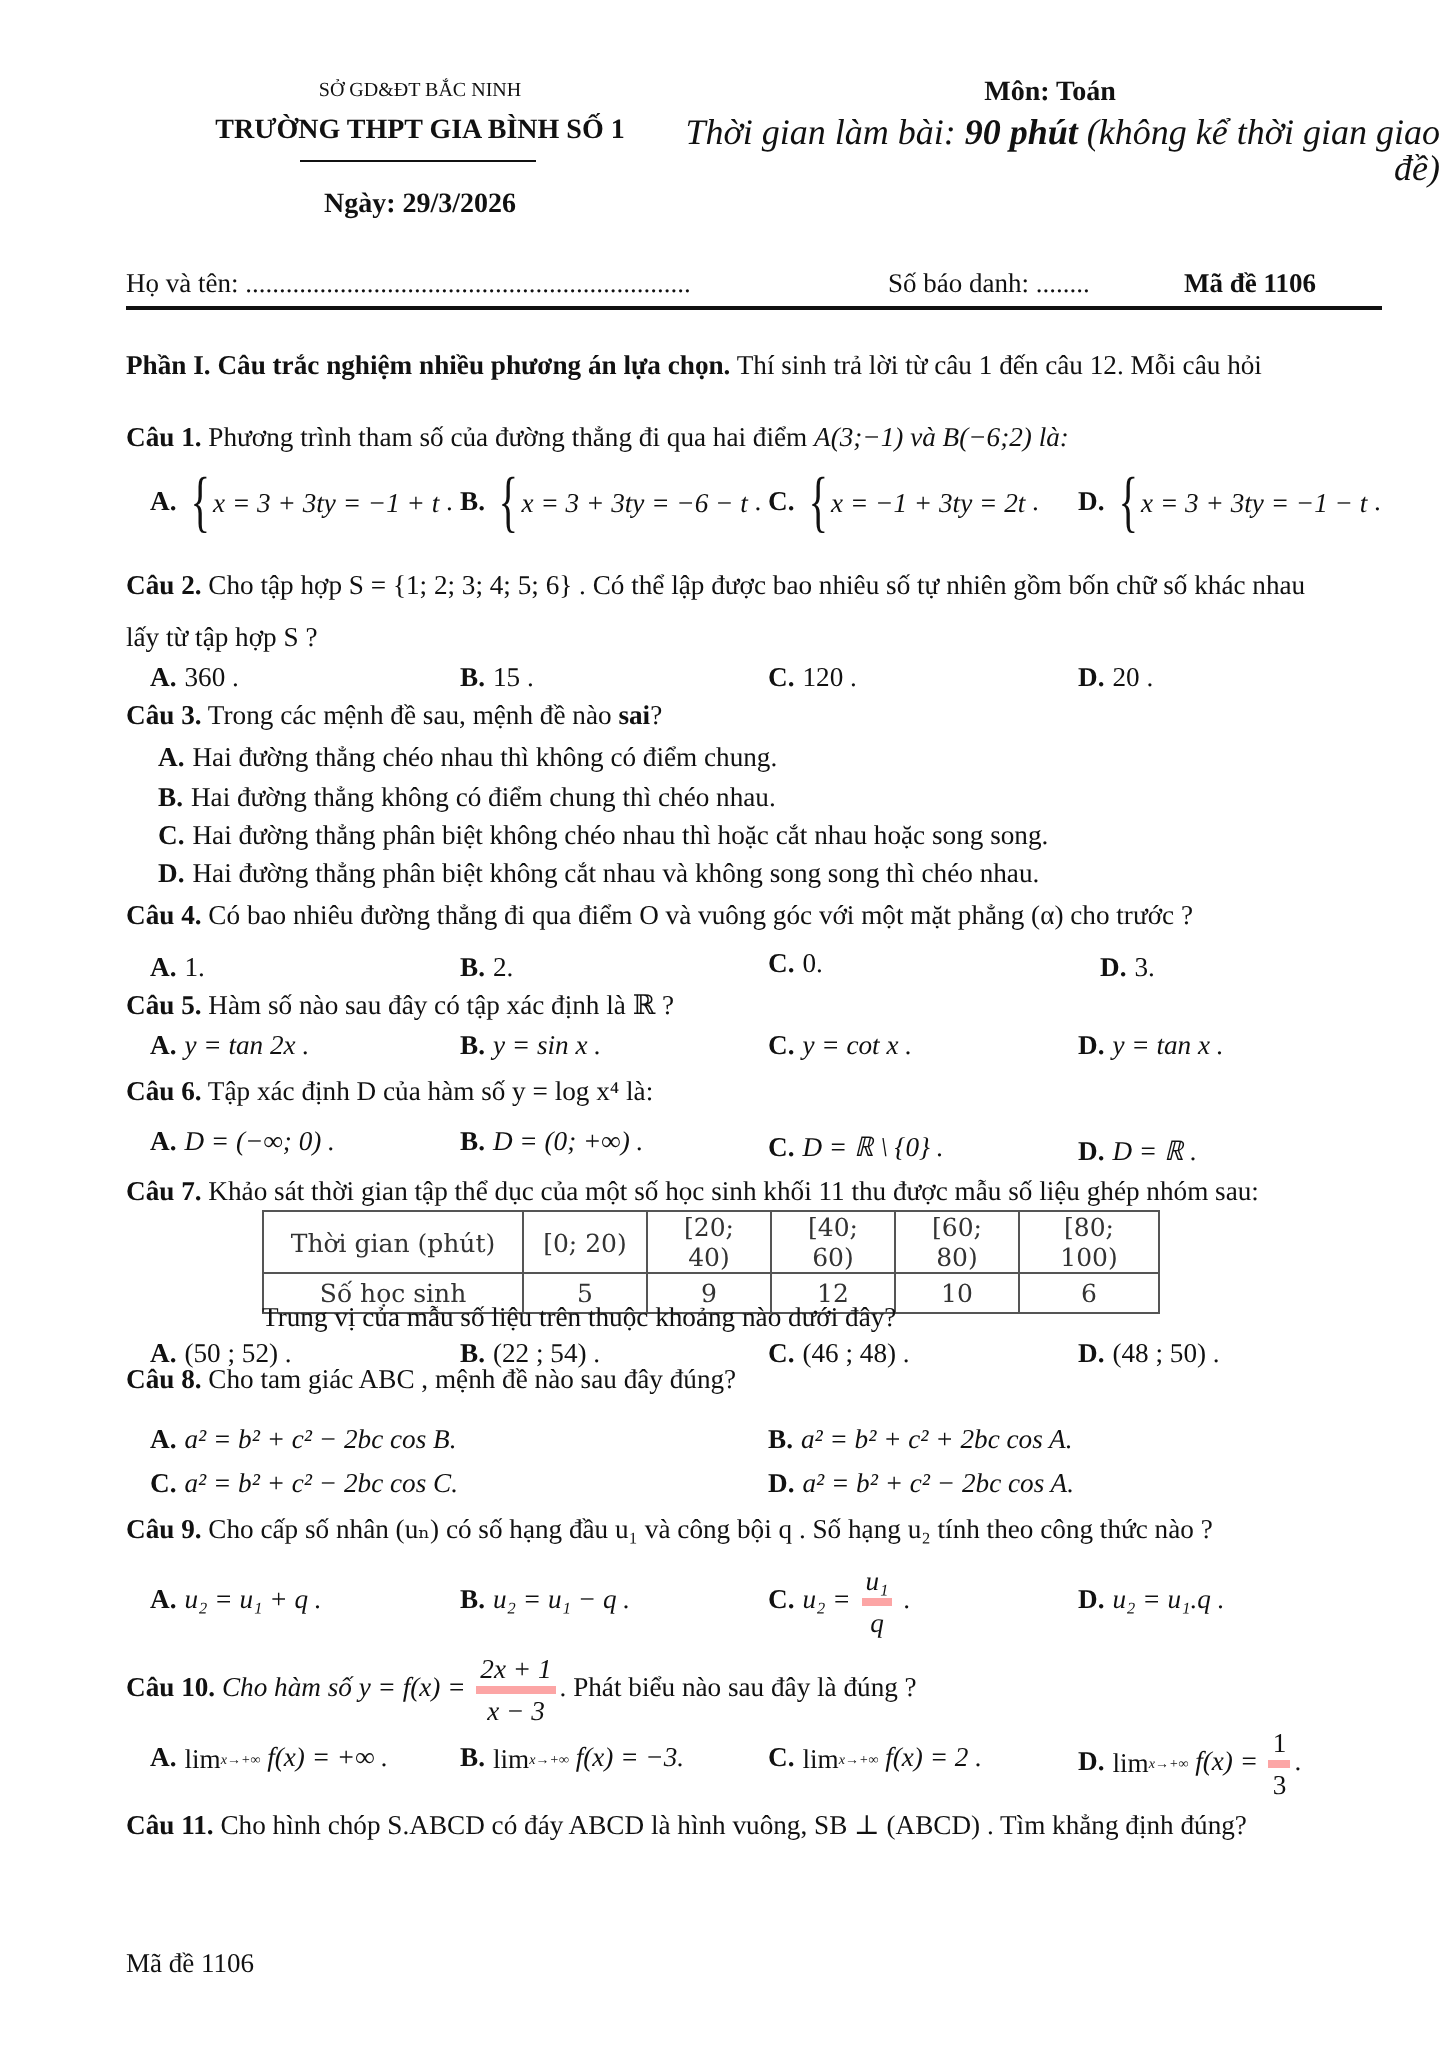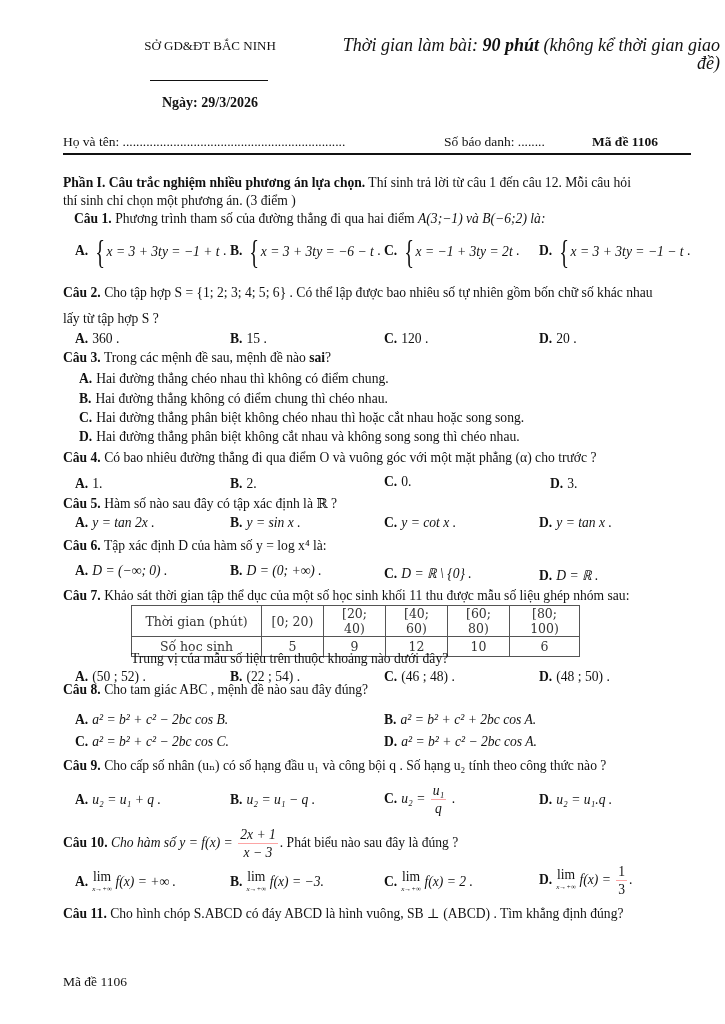--- a/index.html
+++ b/index.html
@@ -14,54 +14,55 @@
   .line { white-space: nowrap; }
   .rule-short { position: absolute; left: 150px; top: 80px; width: 118px; border-top: 1px solid #111; }
   .rule-thick { position: absolute; left: 63px; top: 153px; width: 628px; border-top: 2px solid #111; }
   .opt { position: absolute; white-space: nowrap; }
   .opt-label { font-weight: bold; margin-right: 4px; }
   .math { font-style: italic; }
   .sys { display: inline-flex; align-items: center; vertical-align: middle; }
   .brace { font-size: 34px; line-height: 34px; font-weight: 200; transform: scaleX(0.6); display: inline-block; margin-right: -2px; }
   .sys-lines { display: inline-flex; flex-direction: row; line-height: 20px; font-style: italic; }
   .frac { display: inline-flex; flex-direction: column; align-items: center; vertical-align: middle; line-height: 17px; margin: 0 2px; }
-  .frac .num { border-bottom: 1px solid #fca5a5; padding: 0 2px; }
-  .lim { display: inline-flex; flex-direction: column; align-items: center; vertical-align: middle; line-height: 12px; }
+  .frac .num { border-bottom: 4px solid #fca5a5; padding: 0 2px; }
+  .lim { display: inline-flex; flex-direction: row; align-items: center; vertical-align: middle; line-height: 12px; }
   .lim .sub { font-size: 7px; font-style: italic; }
   table.data { position: absolute; left: 131px; top: 605px; border-collapse: collapse;
                font-family: "DejaVu Serif", serif; font-size: 12.5px; color: #333; }
   table.data td { border: 1px solid #555; padding: 0 7px; height: 19px; text-align: center; }
   table.data td.c0 { width: 115px; }
   table.data td.cx { width: 47px; }
   table.data td.cl { width: 55px; }
 </style>
 </head>
 <body>
 
 <div class="abs hdr-left center" style="top:36px;">
-  <div style="font-size:13px;line-height:20px;">SỞ GD&amp;ĐT BẮC NINH</div>
+  <div style="font-size:10px;line-height:20px;">SỞ GD&amp;ĐT BẮC NINH</div>
+  <div class="b" style="font-size:14px;line-height:20px;">TRƯỜNG THPT GIA BÌNH SỐ 1</div>
 </div>
 <div class="rule-short"></div>
 <div class="abs hdr-left center b" style="top:95px;font-size:14px;">Ngày:  29/3/2026</div>
 
 <div class="abs hdr-right center" style="top:36px;">
+  <div class="b" style="font-size:14px;line-height:20px;margin-top:1px;">Môn: Toán</div>
   <div class="i" style="font-size:18px;line-height:18px;text-align:right;"><span>Thời gian làm bài: </span><b>90 phút</b><span> (không kể thời gian giao đề)</span></div>
 </div>
 
 <div class="abs line" style="left:63px;top:134px;font-size:13.5px;">Họ và tên: ..................................................................</div>
 <div class="abs line" style="left:444px;top:134px;font-size:13.5px;">Số báo danh: ........</div>
 <div class="abs line b" style="left:592px;top:134px;font-size:13.5px;">Mã đề 1106</div>
 <div class="rule-thick"></div>
 
 <div class="abs" style="left:63px;top:174px;width:635px;line-height:18px;">
   <b>Phần I.  Câu trắc nghiệm nhiều phương án lựa chọn.</b><span> Thí sinh trả lời từ câu 1 đến câu 12. Mỗi câu hỏi</span><br>
-  <span>thí sinh chỉ chọn một phương án. (3 điểm )</span>
-</div>
-
-<div class="abs line" style="left:74px;top:211px;font-family:Liberation Serif, serif;">
+</div>
+
+<div class="abs line" style="left:63px;top:211px;font-family:Liberation Serif, serif;">
   <b>Câu 1.</b><span> Phương trình tham số của đường thẳng đi qua hai điểm </span><span class="math">A(3;−1)  và  B(−6;2)  là:</span>
 </div>
 <div class="opt" style="left:75px;top:235px;"><b class="opt-label">A.</b><span class="sys">
       <span class="brace">{</span>
       <span class="sys-lines">
         <span>x = 3 + 3t</span>
         <span>y = −1 + t</span>
       </span>
     </span> .</div>
 <div class="opt" style="left:230px;top:235px;"><b class="opt-label">B.</b><span class="sys">

